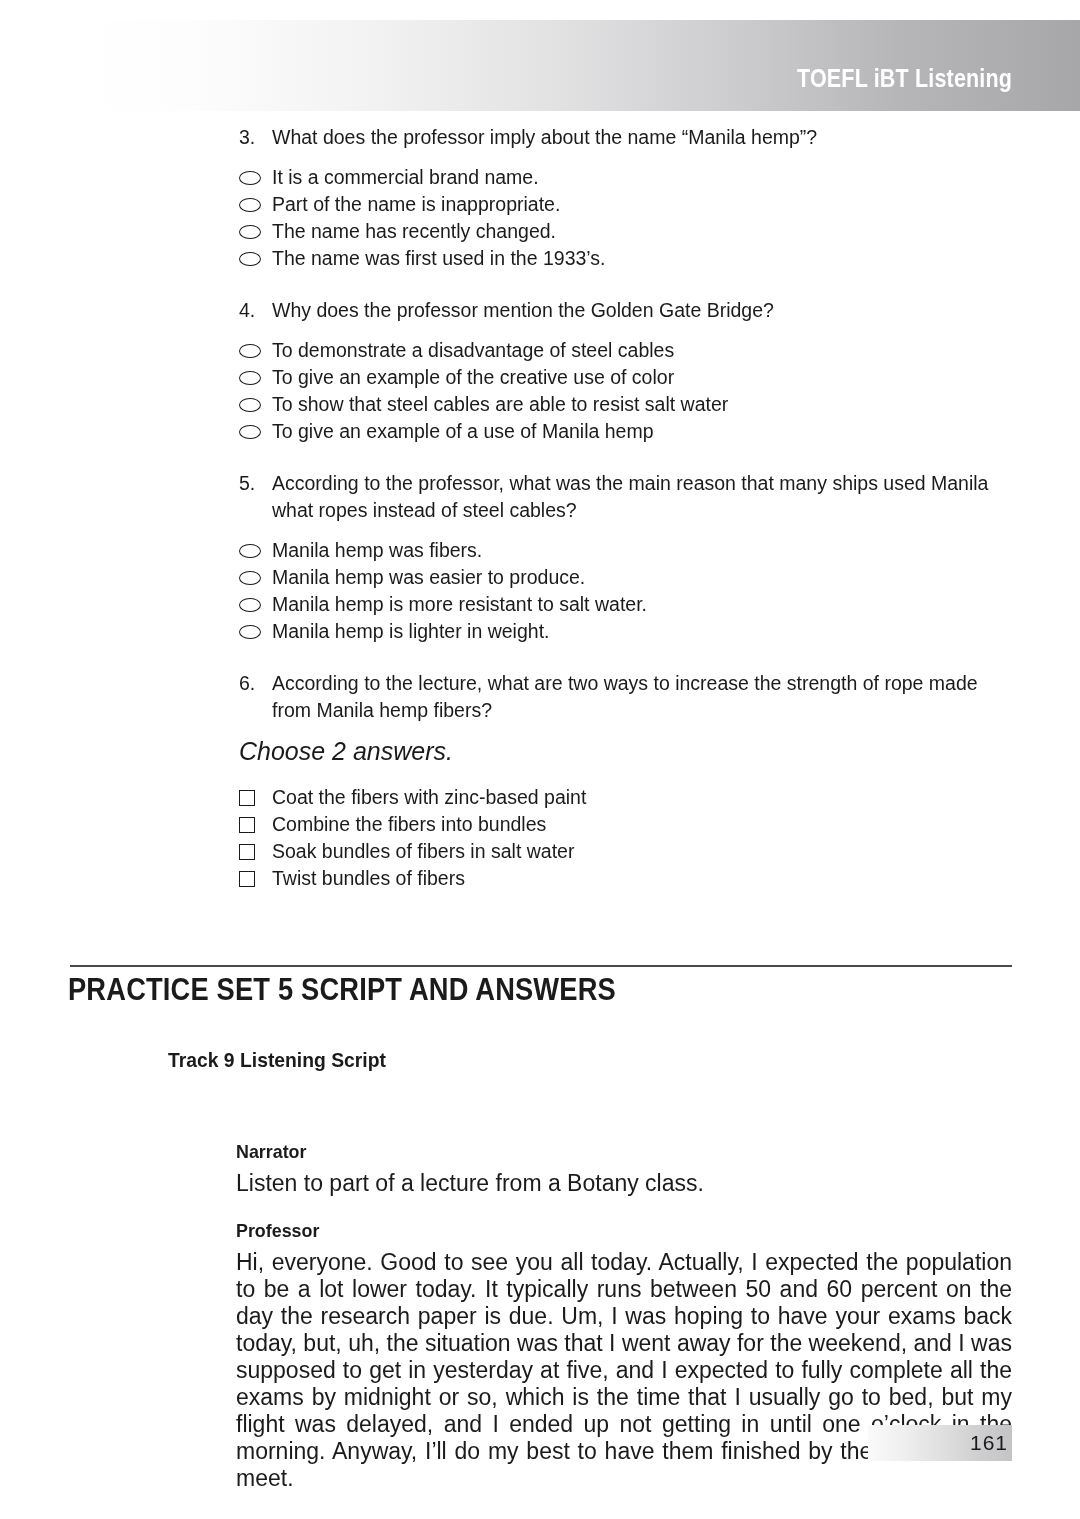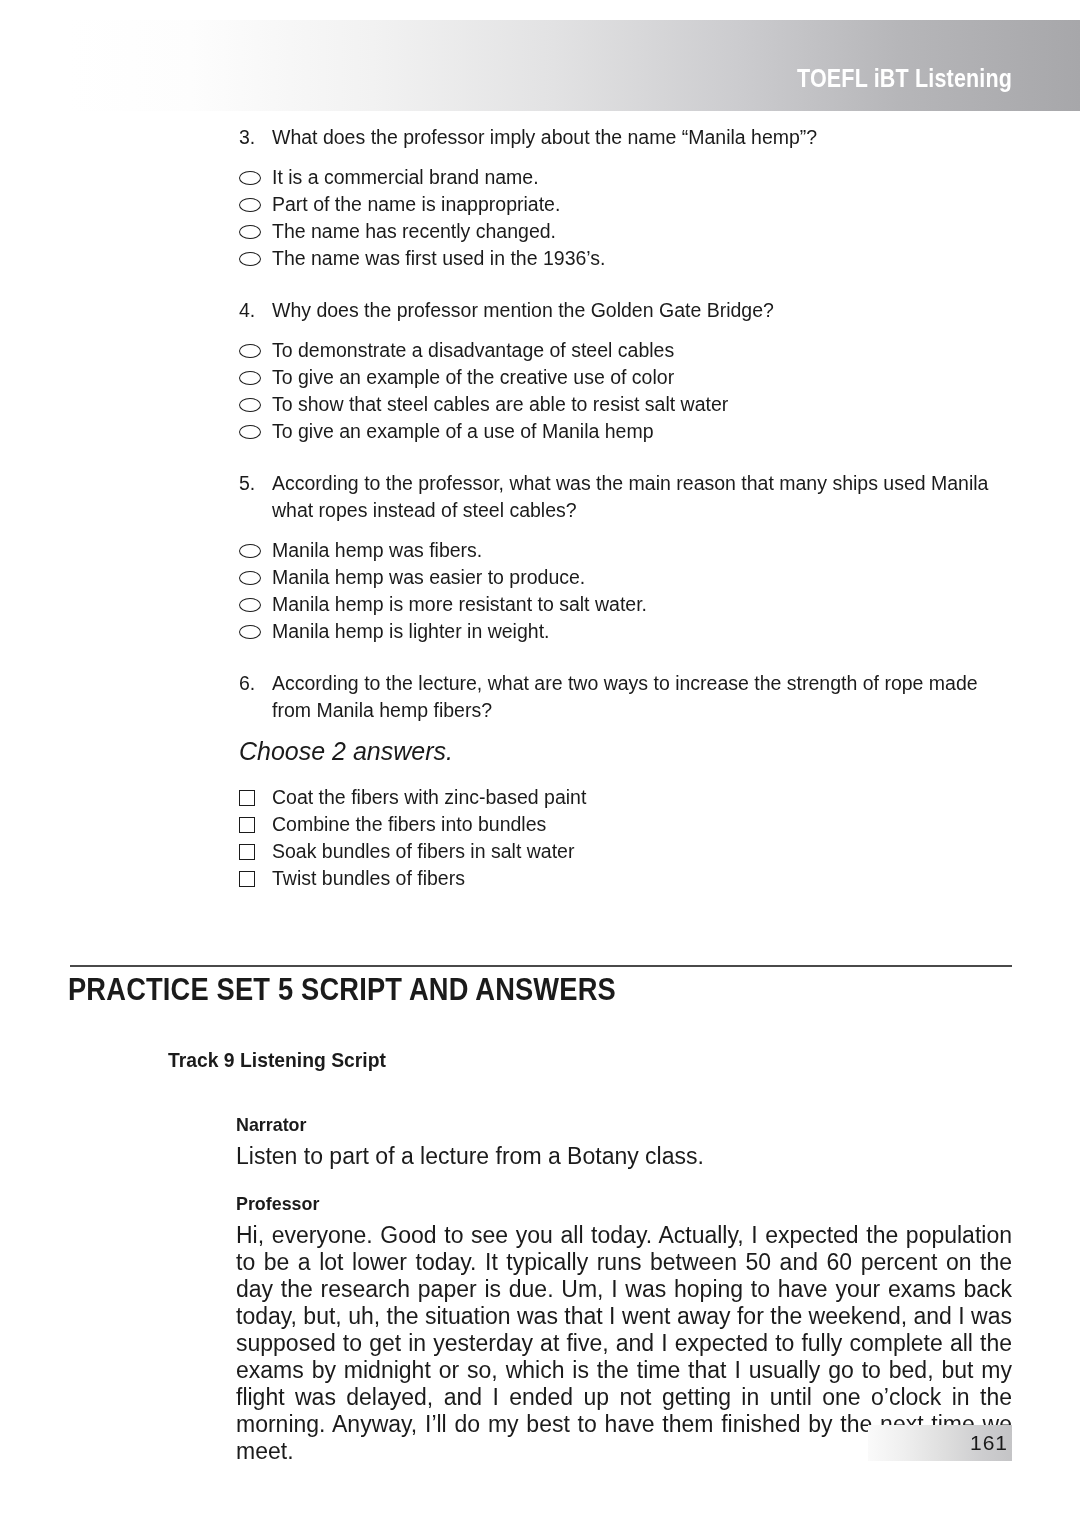--- a/index.html
+++ b/index.html
@@ -155,21 +155,21 @@
     font-size: 21px;
     color: #1b1b1b;
     transform: scaleX(0.92);
     transform-origin: left top;
     white-space: nowrap;
   }
 
   .script-body {
     position: absolute;
     left: 236px;
-    top: 1113px;
+    top: 1140px;
     width: 776px;
   }
   .speaker {
     font-family: "Liberation Sans Narrow", "Liberation Sans", sans-serif;
     font-weight: bold;
     font-size: 19px;
     line-height: 24px;
     margin-bottom: 6px;
     transform: scaleX(0.94);
     transform-origin: left top;
@@ -233,21 +233,21 @@
         <div class="option-row radio-row">
           <span class="opt-marker">
               <span class="oval"></span>
             </span>
           <span class="opt-text">The name has recently changed.</span>
         </div>
         <div class="option-row radio-row">
           <span class="opt-marker">
               <span class="oval"></span>
             </span>
-          <span class="opt-text">The name was first used in the 1936’s.</span>
+          <span class="opt-text">The name was first used in the 1933’s.</span>
         </div>
       </div>
     </div>
 
     <div class="question-block">
       <div class="q-stem">
         <span class="q-num">4.</span>
         <span class="q-text">Why does the professor mention the Golden Gate Bridge?</span>
       </div>
       <div class="radio-list">

